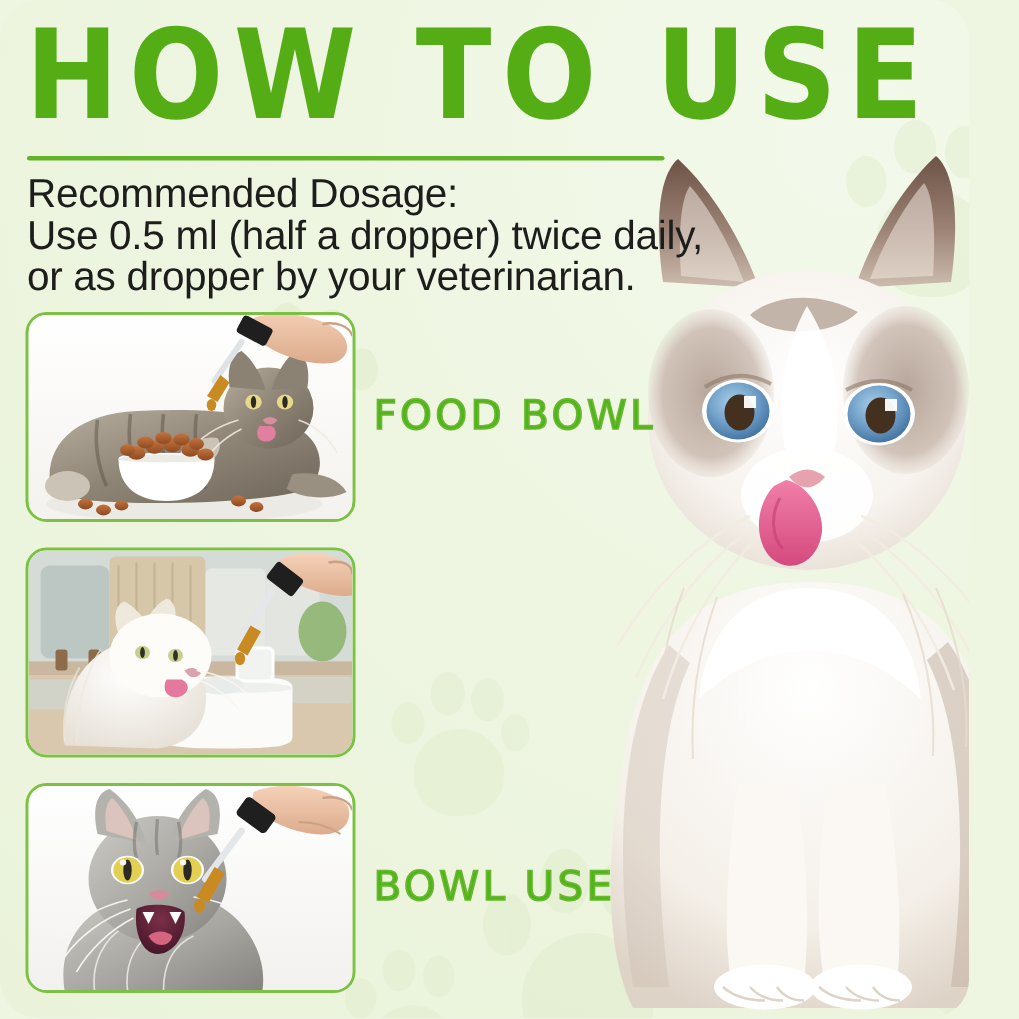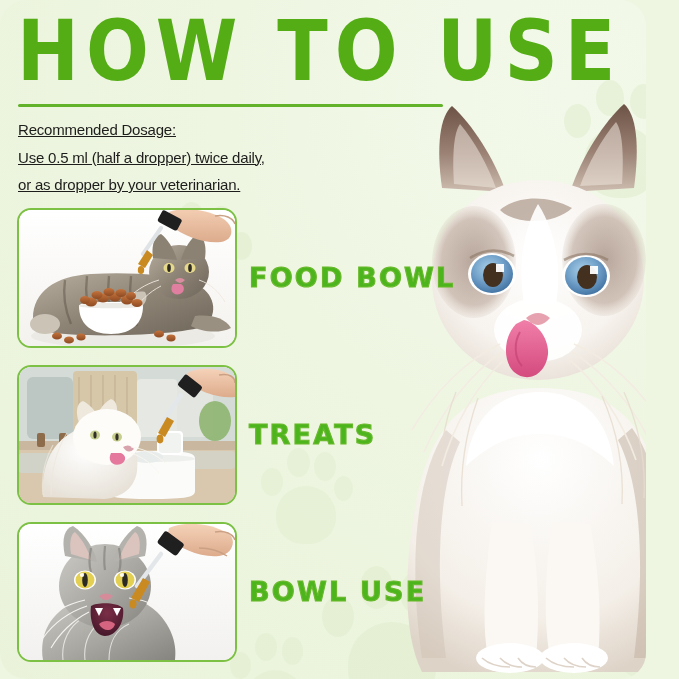--- a/index.html
+++ b/index.html
@@ -30,42 +30,41 @@
     white-space:nowrap;
   }
   .rule{
     position:absolute;left:18px;top:104px;width:425px;height:3px;
     background:#63b32a;border-radius:2px;
   }
 
   
   .dosage{
     position:absolute;left:18px;top:116px;width:448px;
-    font-size:15px;line-height:27.5px;color:#1d1d1b;
+    font-size:27px;line-height:27.5px;color:#1d1d1b;
     font-family:"Liberation Sans", sans-serif;
     letter-spacing:-.2px;
-    text-decoration:underline;
   }
   .dosage div{white-space:nowrap;}
 
   
   .card{
     position:absolute;left:17px;width:220px;height:140px;
     border:2.5px solid #7cc143;border-radius:14px;
     background:#fff;overflow:hidden;box-sizing:border-box;
   }
   .card.c1{top:208px;}
   .card.c2{top:365px;}
   .card.c3{top:522px;}
   .thumb{position:absolute;inset:0;overflow:hidden;border-radius:11px;}
 
   
   .steplabel{
     position:absolute;left:249px;
-    font-size:27px;font-weight:700;letter-spacing:2.2px;
+    font-size:27px;font-weight:400;letter-spacing:2.2px;
     color:#4cb51e;
     font-family:"DejaVu Sans", sans-serif;
     -webkit-text-stroke:1.1px #6ab82b;
     white-space:nowrap;
   }
   .steplabel.s1{top:262px;}
   .steplabel.s2{top:419px;}
   .steplabel.s3{top:576px;}
 
   
@@ -391,21 +390,20 @@
 
         <path d="M168 6 C184 -2 208 2 216 12 L216 30 C200 32 178 24 166 14 Z" fill="url(#skin2)"></path>
         <path d="M200 8 C210 6 216 10 216 16" stroke="#caa184" stroke-width="1.6" fill="none"></path>
         <rect x="160" y="12" width="22" height="14" rx="2.5" transform="rotate(38 171 19)" fill="#1f1f1f"></rect>
         <path d="M162 28 L142 58" stroke="#e3e7ea" stroke-width="4.5" stroke-linecap="round"></path>
         <path d="M148 50 L139 66 L146 70 L155 54 Z" fill="#c98a22"></path>
         <ellipse cx="141" cy="72" rx="3.4" ry="4.4" fill="#c98a22"></ellipse>
       </svg>
     </div>
   </div>
-  <div class="steplabel s2">TREATS</div>
 
   <div class="card c3">
     <div class="thumb">
       <svg viewBox="0 0 216 136" width="216" height="136" preserveAspectRatio="xMidYMid slice">
         <defs>
           <linearGradient id="t3bg" x1="0" y1="0" x2="0" y2="1">
             <stop offset="0%" stop-color="#ffffff"></stop>
               <stop offset="100%" stop-color="#f2f1ef"></stop>
           </linearGradient>
           <linearGradient id="grey" x1="0" y1="0" x2="1" y2="1">

